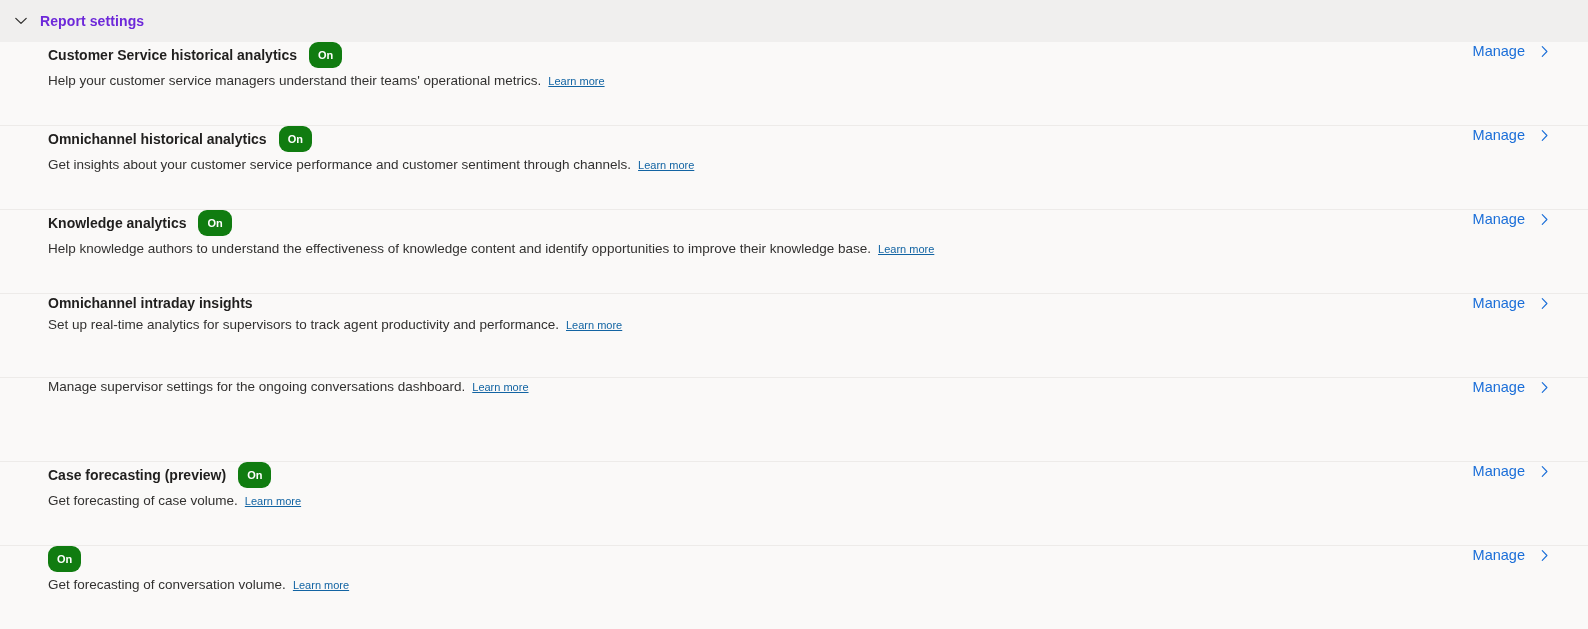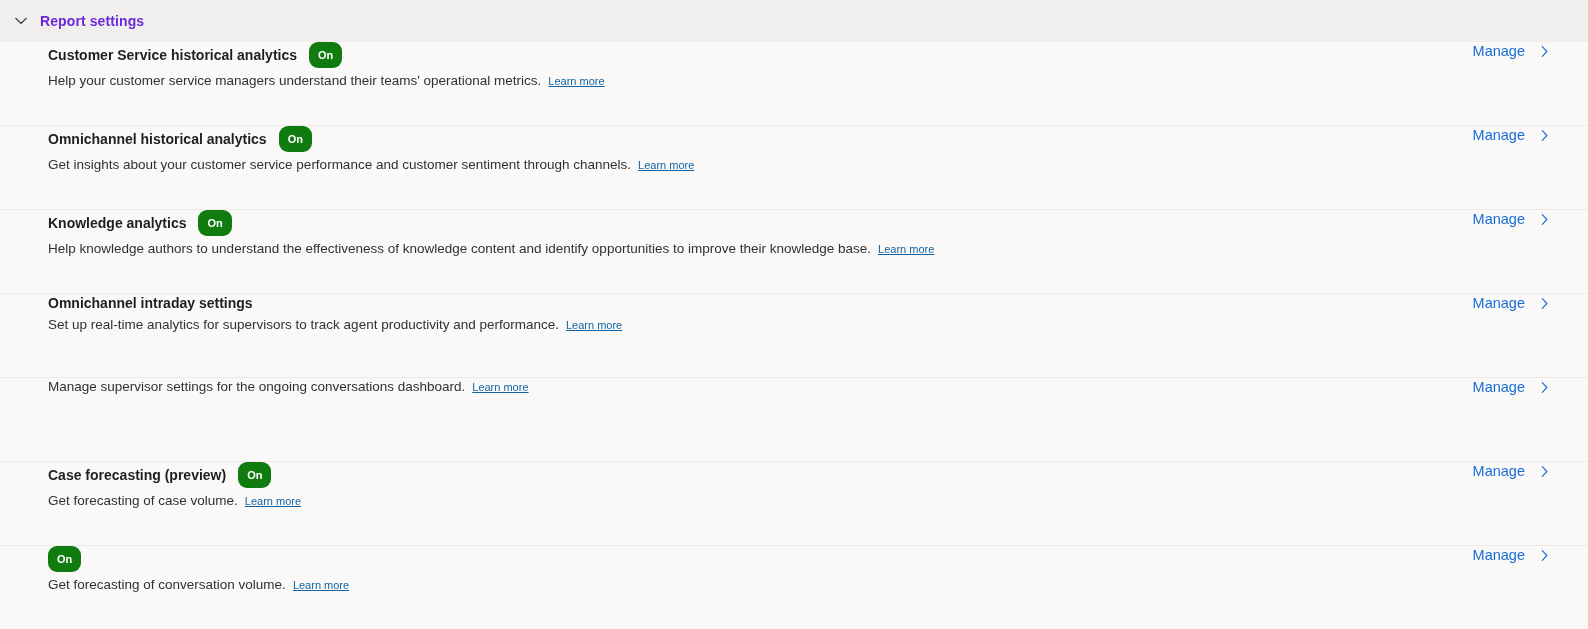--- a/index.html
+++ b/index.html
@@ -214,21 +214,21 @@
           <svg width="15" height="15" viewBox="0 0 16 16" aria-hidden="true">
             <path d="M5.6 2.9 L10.6 8 L5.6 13.1" fill="none" stroke="#1a6ed8" stroke-width="1.2" stroke-linecap="round" stroke-linejoin="round"></path>
           </svg>
         </span>
       </a>
     </div>
 
     <div class="setting-row">
       <div class="row-text">
         <div class="row-title-line">
-          <span class="row-title">Omnichannel intraday settings</span>
+          <span class="row-title">Omnichannel intraday insights</span>
 
         </div>
         <div class="row-desc-line">
           <span>Set up real-time analytics for supervisors to track agent productivity and performance.</span><a class="learn-more">Learn more</a>
         </div>
       </div>
       <a class="manage-link">
         <span class="manage-label">Manage</span>
         <span class="manage-chevron">
           <svg width="15" height="15" viewBox="0 0 16 16" aria-hidden="true">

